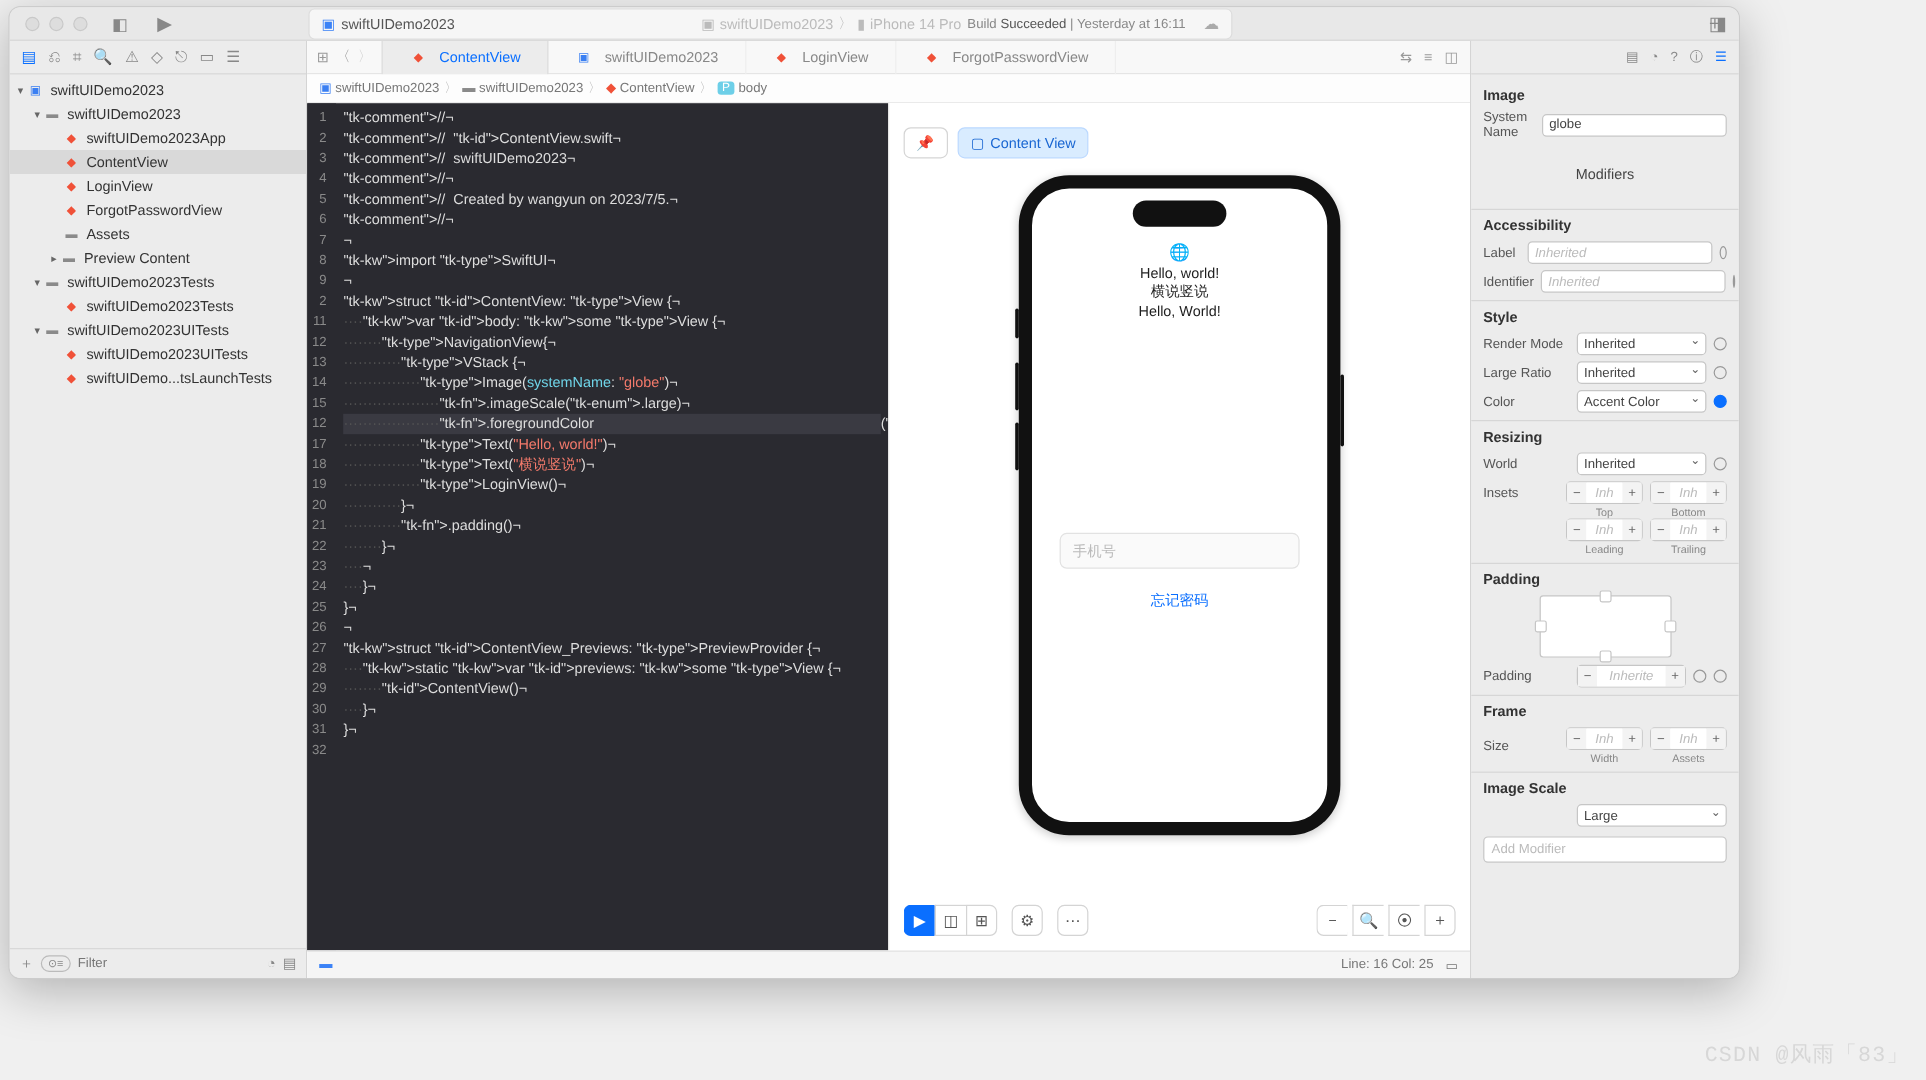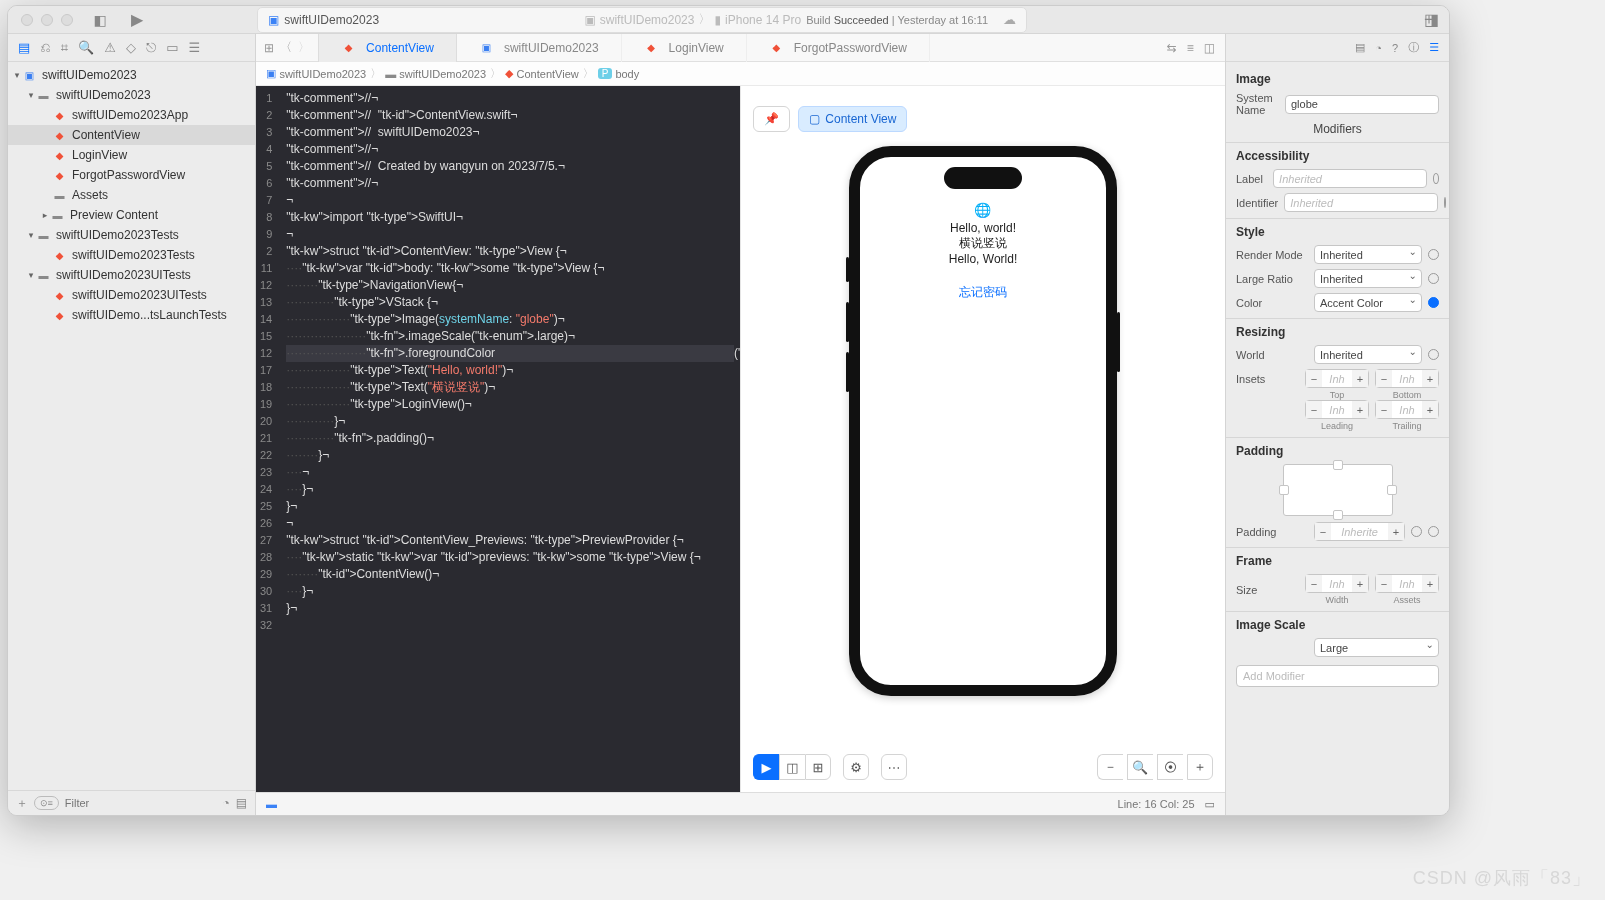--- a/index.html
+++ b/index.html
@@ -85,21 +85,21 @@
 
 .statusbar { height: 23px; border-top: 1px solid #ddd; background: #f5f5f5; display: flex; align-items: center; font-size: 11px; color: #777; padding: 0 10px; gap: 10px; }
 .statusbar .folder-chip { color: #3b82f6; }
 .statusbar .cursor { margin-left: auto; }
 
 .inspector { width: 223px; background: #ececec; display: flex; flex-direction: column; font-size: 11px; color: #333; }
 .insp-tabs { height: 28px; display: flex; align-items: center; justify-content: flex-end; gap: 10px; padding: 0 10px; border-bottom: 1px solid #d8d8d8; color: #888; }
 .insp-tabs .active { color: #0a6fff; }
 .insp-body { flex: 1; overflow: auto; padding: 6px 10px; }
 .sect-title { font-weight: 600; color: #333; margin: 4px 0 6px; font-size: 12px; }
-.sect-sub { text-align: center; font-size: 12px; color: #444; margin: 6px 0; }
+.sect-sub { text-align: center; font-size: 12px; color: #444; margin: 22px 0; }
 .row { display: flex; align-items: center; margin-bottom: 5px; gap: 6px; }
 .row label { width: 72px; text-align: left; color: #555; font-size: 11px; }
 .row input[type=text], .row select, .stepper input { flex: 1; height: 19px; border: 1px solid #c6c6c6; border-radius: 4px; background: #fff; font-size: 11px; padding: 0 5px; color: #444; }
 .row input::placeholder { color:#bbb; font-style: italic; }
 .radio { width: 11px; height: 11px; border-radius: 50%; border: 1px solid #999; display: inline-block; }
 .radio.filled { background: #0a6fff; border-color: #0a6fff; }
 .select-wrap { flex:1; position:relative; }
 .select-wrap select { width:100%; -webkit-appearance:none; appearance:none; padding-right:16px; }
 .select-wrap::after { content:'⌄'; position:absolute; right:5px; top:1px; font-size:10px; color:#666; pointer-events:none; }
 .stepper-row { display:flex; gap:6px; margin-bottom:2px;}
@@ -107,21 +107,21 @@
 .stepper button { width: 16px; border: none; background: #f3f3f3; height: 100%; font-size: 11px; color: #666; cursor: pointer; }
 .stepper input { border: none; width: 30px; text-align: center; height: 100%; border-radius:0; }
 .tiny-label-row { display:flex; gap:6px; }
 .tiny-label-row span { flex:1; text-align:center; font-size:9px; color:#888; }
 .padding-box { width: 110px; height: 52px; border: 1px solid #c5c5c5; background:#fff; border-radius:3px; margin: 2px auto 6px; position: relative; }
 .padding-box .knob { position: absolute; width: 10px; height: 10px; background: #fff; border: 1px solid #c5c5c5; border-radius: 2px; }
 .k-t { top: -5px; left: 50%; transform: translateX(-50%);} .k-b { bottom:-5px; left:50%; transform:translateX(-50%);} .k-l { left:-5px; top:50%; transform:translateY(-50%);} .k-r { right:-5px; top:50%; transform:translateY(-50%);}
 .add-mod { width: 100%; height: 22px; border: 1px solid #c6c6c6; border-radius: 4px; background: #fff; padding: 0 6px; color: #bbb; font-size: 11px; display:flex; align-items:center; margin-top:8px; }
 hr.sep { border:none; border-top:1px solid #d6d6d6; margin:6px -10px; }
 
-.watermark { position: absolute; right: 14px; bottom: 10px; font-size: 18px; color: #d3d3d3; font-family: Liberation Sans, sans-serif; letter-spacing: 1px; opacity:.85;margin-top:28px; }
+.watermark { position: absolute; right: 14px; bottom: 10px; font-size: 18px; color: #d3d3d3; font-family: Liberation Mono, monospace; letter-spacing: 1px; opacity:.85;margin-top:28px; }
 </style>
 </head>
 <body>
 
 <div class="window">
 
   <div class="titlebar">
     <div class="traffic">
       <span class="tlight"></span>
       <span class="tlight"></span>
@@ -339,20 +339,23 @@
             <div class="side-btn sb-l1"></div>
               <div class="side-btn sb-l2"></div>
               <div class="side-btn sb-l3"></div>
               <div class="side-btn sb-r1"></div>
             <div class="notch"></div>
             <div class="device-content">
               <span class="globe">🌐</span>
               <span>Hello, world!</span>
               <span>横说竖说</span>
               <span>Hello, World!</span>
+              <div class="phone-input">
+                  <span>手机号</span>
+                </div>
               <span class="forgot">忘记密码</span>
             </div>
           </div>
           <div class="preview-bottom">
             <div class="pb-group">
               <div class="pb-cluster">
                 <div class="pb-btn sel">▶</div>
                 <div class="pb-btn">◫</div>
                 <div class="pb-btn">⊞</div>
               </div>

